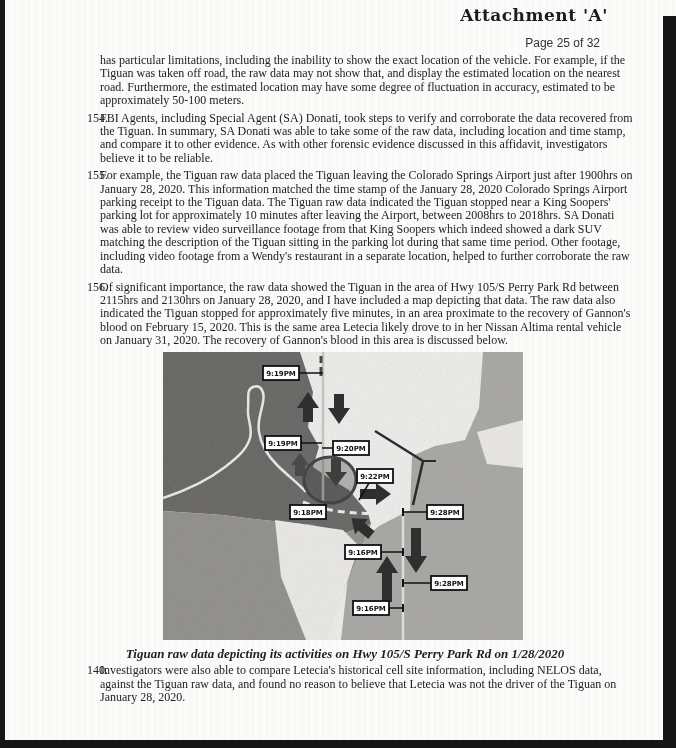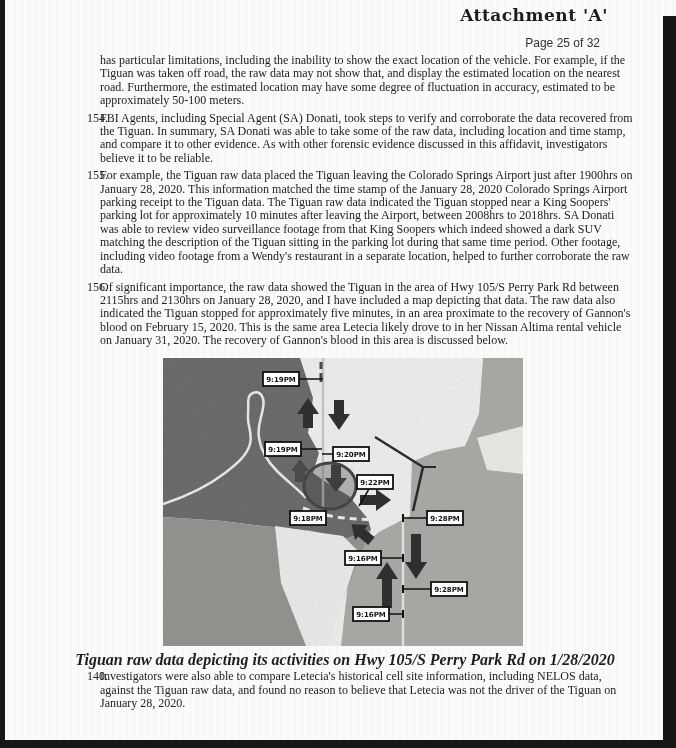--- a/index.html
+++ b/index.html
@@ -23,24 +23,24 @@
   .hdr-page{
     position:absolute;top:36px;right:76px;
     font-family:"Liberation Sans", sans-serif;font-size:12px;color:#333;
   }
   .content{
     position:absolute;left:75px;top:54px;width:572px;
     font-size:12px;line-height:13.4px;text-align:left;
   }
   .para{position:relative;padding-left:25px;margin:0 12px 4px 0;}
   .para .num{position:absolute;left:12px;top:0;white-space:nowrap;}
-  .figure-wrap{margin:10px 0 3px 88px;width:312px;}
+  .figure-wrap{margin:4px 0 3px 88px;width:312px;}
   .caption{
     margin:4px 32px 4px 0;text-align:center;
-    font-weight:bold;font-style:italic;font-size:16px;color:#1e1e1e;
+    font-weight:bold;font-style:italic;font-size:13px;color:#1e1e1e;
   }
   svg text.tl{
     font-family:"DejaVu Sans", sans-serif;font-weight:bold;font-size:7px;
     fill:#111;text-anchor:middle;
   }
 </style>
 </head>
 <body>
 
 <div class="edge edge-left"></div>

